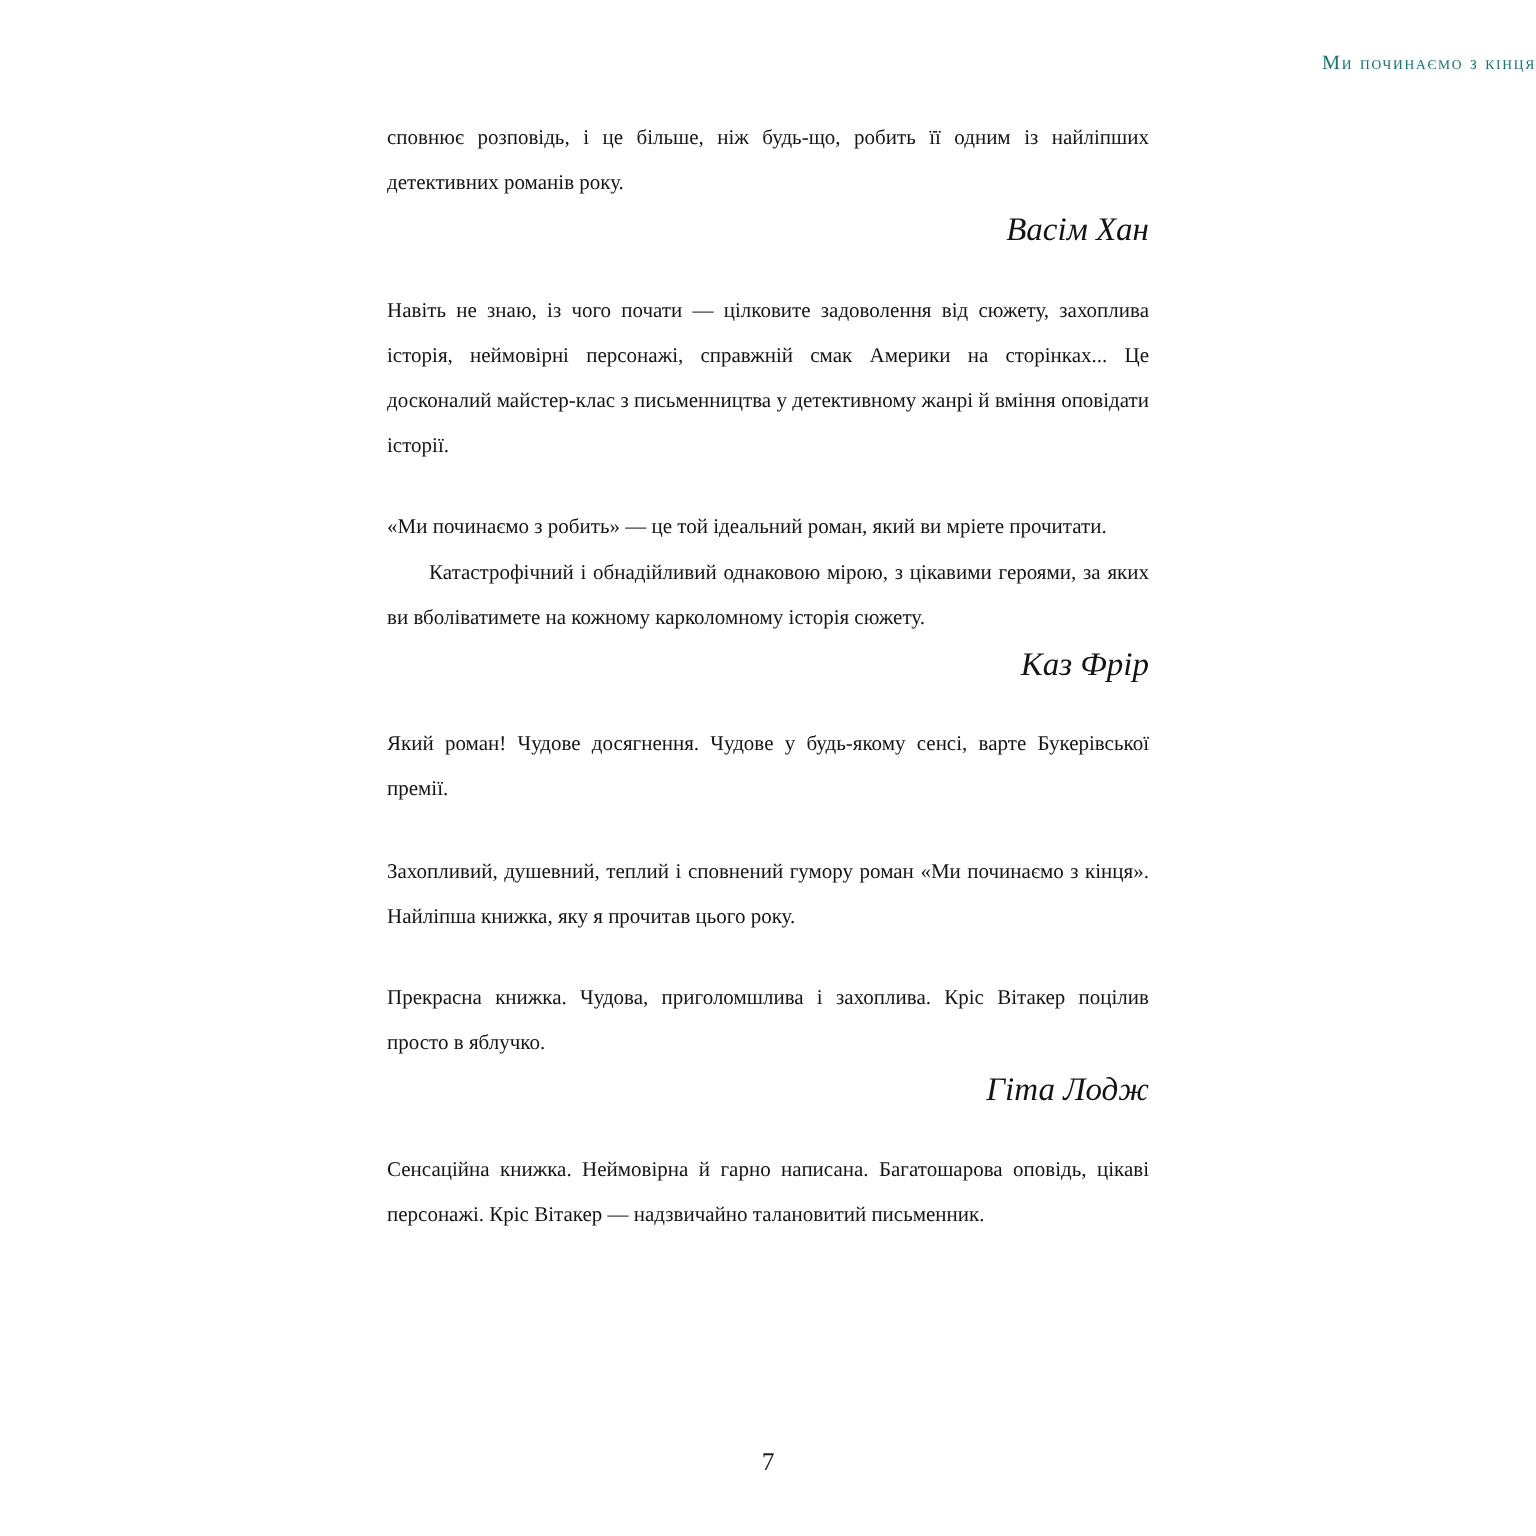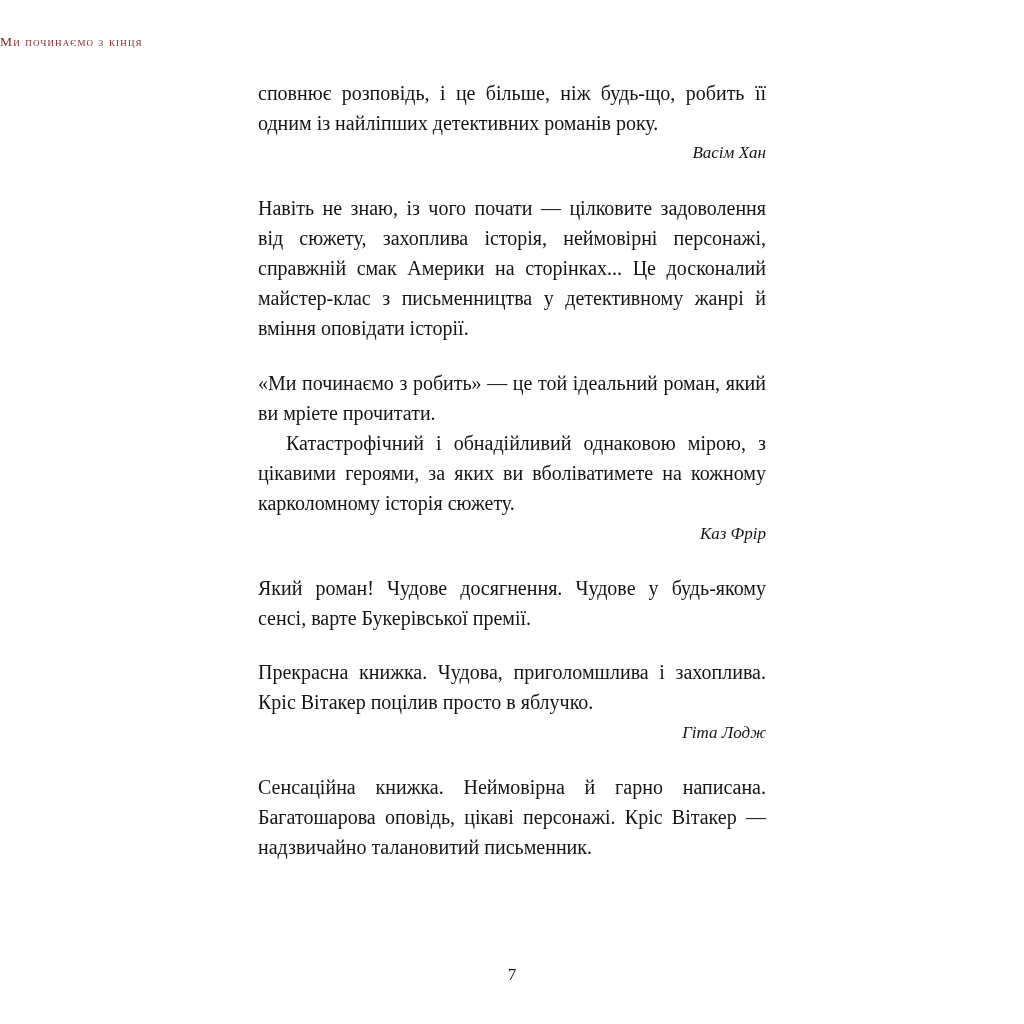--- a/index.html
+++ b/index.html
@@ -20,58 +20,58 @@
     width: 1024px;
     height: 1024px;
     box-sizing: border-box;
   }
 
   .running-head {
     position: absolute;
     top: 34px;
     left: 0;
     width: 1024px;
-    text-align: left;
+    text-align: right;
     font-size: 13.5px;
     font-variant: small-caps;
     letter-spacing: 1.15px;
-    color: #7f1d1d;
+    color: #0f766e;
     white-space: nowrap;
   }
 
   .text-block-area {
     position: absolute;
     top: 78px;
     left: 258px;
     width: 508px;
   }
 
   .quote-block {
     margin: 0 0 24px 0;
   }
   .quote-block:last-of-type {
     margin-bottom: 0;
   }
 
   .para {
     margin: 0;
-    font-size: 20px;
+    font-size: 14px;
     line-height: 30.2px;
     text-align: justify;
     text-justify: inter-word;
     hyphens: manual;
     color: #141414;
   }
   .para.indent {
     text-indent: 28px;
   }
 
   .attribution {
     margin: 0;
-    font-size: 17px;
+    font-size: 22px;
     line-height: 30.2px;
     text-align: right;
     font-style: italic;
     color: #141414;
     white-space: nowrap;
   }
   .attribution.wide {
     white-space: normal;
   }
 
@@ -107,20 +107,21 @@
       <p class="para">«Ми починаємо з робить» — це той ідеальний роман, який ви мріете прочитати.</p>
       <p class="para indent">Катастрофічний і обнадійливий однаковою мірою, з цікавими героями, за яких ви вболіватимете на кожному карколомному історія сюжету.</p>
       <p class="attribution">Каз Фрір</p>
     </div>
 
     <div class="quote-block">
       <p class="para">Який роман! Чудове досягнення. Чудове у будь-якому сенсі, варте Букерівської премії.</p>
     </div>
 
     <div class="quote-block">
+      <p class="para">Захопливий, душевний, теплий і сповнений гумору роман «Ми починаємо з кінця». Найліпша книжка, яку я прочи­тав цього року.</p>
     </div>
 
     <div class="quote-block">
       <p class="para">Прекрасна книжка. Чудова, приголомшлива і захоплива. Кріс Вітакер поцілив просто в яблучко.</p>
       <p class="attribution">Гіта Лодж</p>
     </div>
 
     <div class="quote-block">
       <p class="para">Сенсаційна книжка. Неймовірна й гарно написана. Багатошарова оповідь, цікаві персонажі. Кріс Вітакер — надзвичайно талановитий письменник.</p>
 

